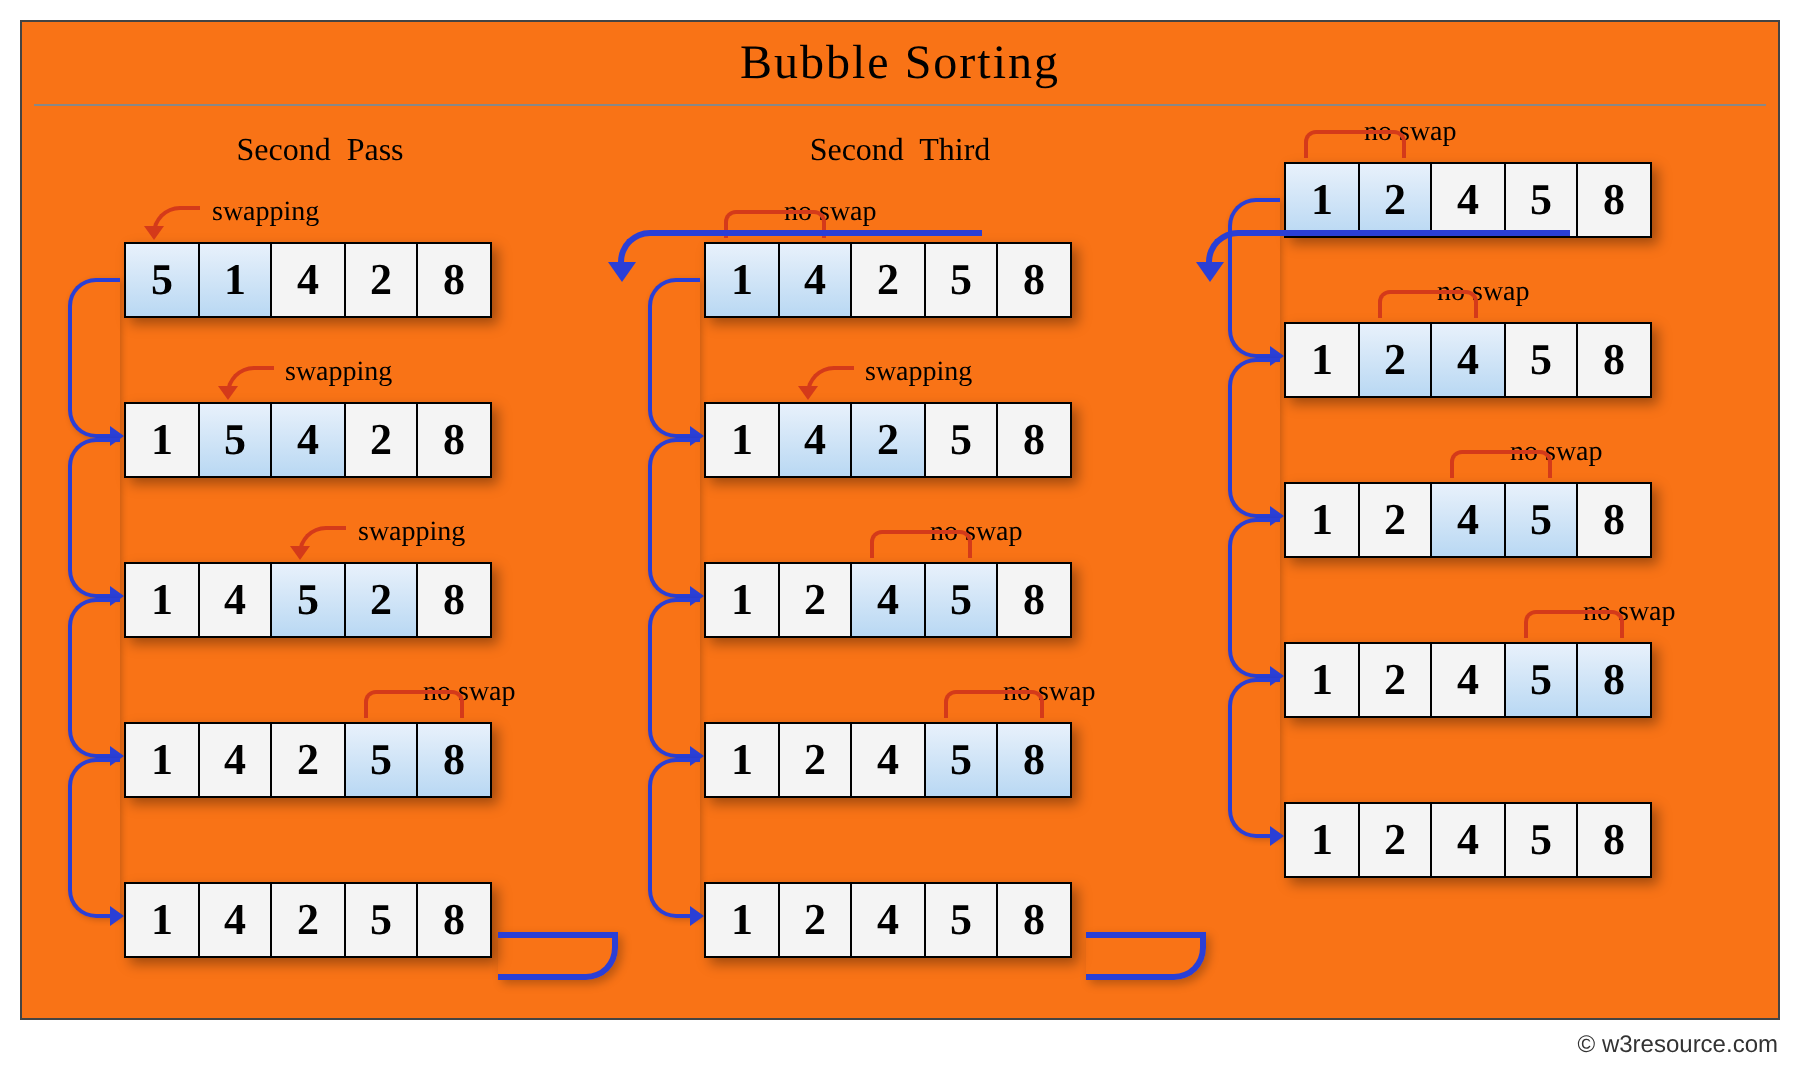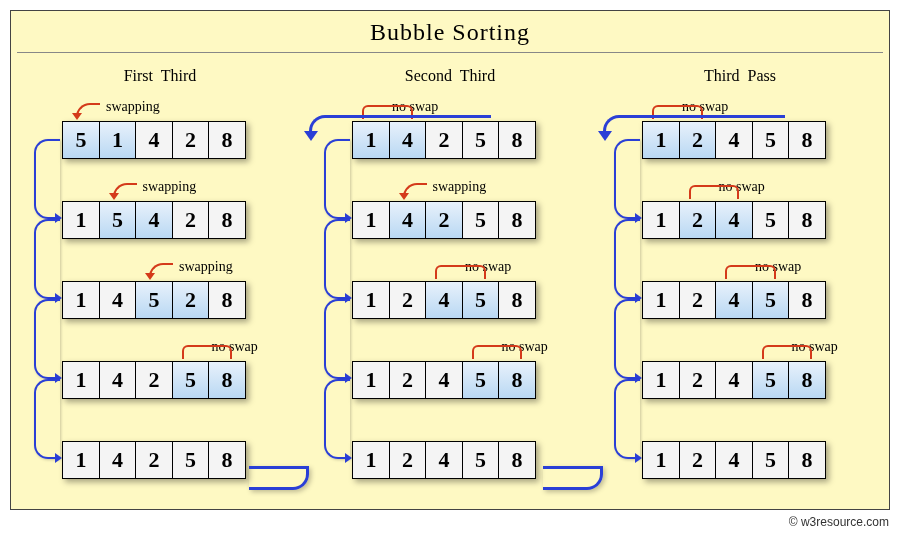--- a/index.html
+++ b/index.html
@@ -7,21 +7,21 @@
     font-family: Georgia, 'Times New Roman', serif;
     background: #fff;
     width: 901px;
     height: 535px;
     position: relative;
   }
   .canvas {
     position: absolute;
     left: 10px; top: 10px;
     width: 880px; height: 500px;
-    background: #fef9c3;
+    background: #f97316;
     border: 1px solid #444;
   }
   .title {
     text-align: center;
     font-size: 24px;
     padding: 8px 0 6px;
     border-bottom: 1px solid #888;
     margin: 0 6px;
     letter-spacing: 1px;
   }
@@ -149,21 +149,21 @@
   }
 </style>
 </head>
 <body>
 
 <div class="canvas">
   <div class="title">Bubble  Sorting</div>
 
   <div class="passes" id="passes">
       <div class="pass">
-        <div class="pass-title">First  Third</div>
+        <div class="pass-title">Second  Pass</div>
         <div class="row-wrap">
           <div class="array">
             <div class="cell hl">5</div>
             <div class="cell hl">1</div>
             <div class="cell">4</div>
             <div class="cell">2</div>
             <div class="cell">8</div>
           </div>
           <div class="label" style="left: 86px; top: 0px;">swapping</div>
           <div class="swap-arrow" style="left: 56px; top: 4px;"></div>
@@ -269,21 +269,20 @@
             <div class="cell">1</div>
             <div class="cell">2</div>
             <div class="cell">4</div>
             <div class="cell">5</div>
             <div class="cell">8</div>
           </div>
           <div class="left-conn" style="top: -40px; height: 80px;"></div>
         </div>
       </div>
       <div class="pass">
-        <div class="pass-title">Third  Pass</div>
         <div class="row-wrap">
           <div class="array">
             <div class="cell hl">1</div>
             <div class="cell hl">2</div>
             <div class="cell">4</div>
             <div class="cell">5</div>
             <div class="cell">8</div>
           </div>
           <div class="label" style="left: 82px; top: 0px;">no swap</div>
           <div class="bracket red" style="left: 52px; width: 50.5px;"></div>

